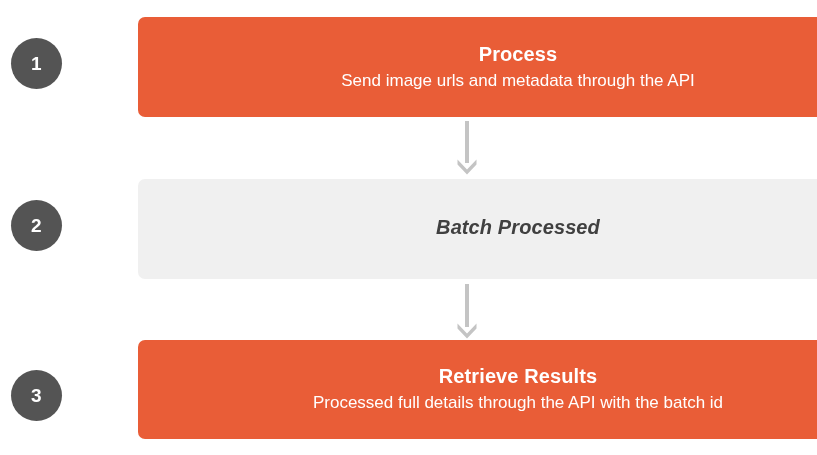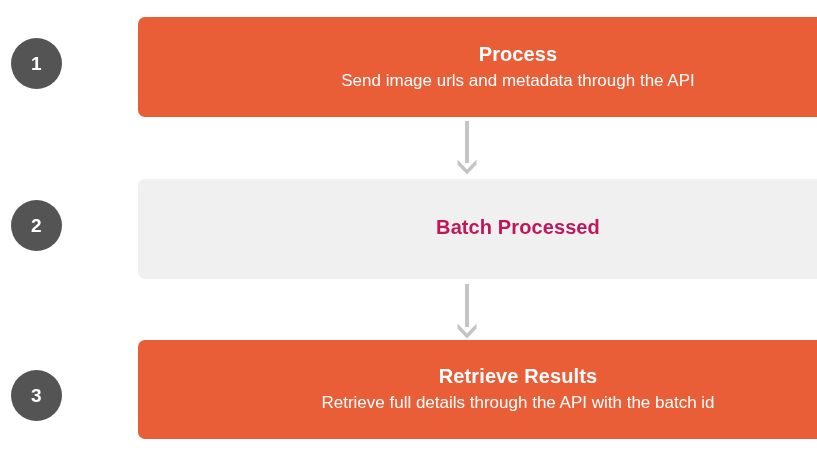--- a/index.html
+++ b/index.html
@@ -78,21 +78,21 @@
   .card-subtitle {
     font-size: 17px;
     font-weight: normal;
     line-height: 1.3;
     margin: 0;
     text-align: left;
   }
   .on-orange .card-title,
   .on-orange .card-subtitle { color: #ffffff; }
   .on-gray .card-title,
-  .on-gray .card-subtitle { color: #be185d; }
+  .on-gray .card-subtitle { color: #404040; font-style: italic; }
 
   
   .connector {
     position: absolute;
     left: 455px;
     width: 24px;
   }
   .conn-1 { top: 121px; height: 55px; }
   .conn-2 { top: 284px; height: 56px; }
   .connector svg { display: block; }
@@ -136,16 +136,16 @@
       </svg>
     </span>
   </div>
 
   <div class="step-badge badge-3">
     <span>3</span>
   </div>
 
   <div class="step-card card-3 on-orange">
     <div class="card-title">Retrieve Results</div>
-    <div class="card-subtitle">Retrieve full details through the API with the batch id</div>
+    <div class="card-subtitle">Processed full details through the API with the batch id</div>
   </div>
 
 </div>
 
 </body></html>

